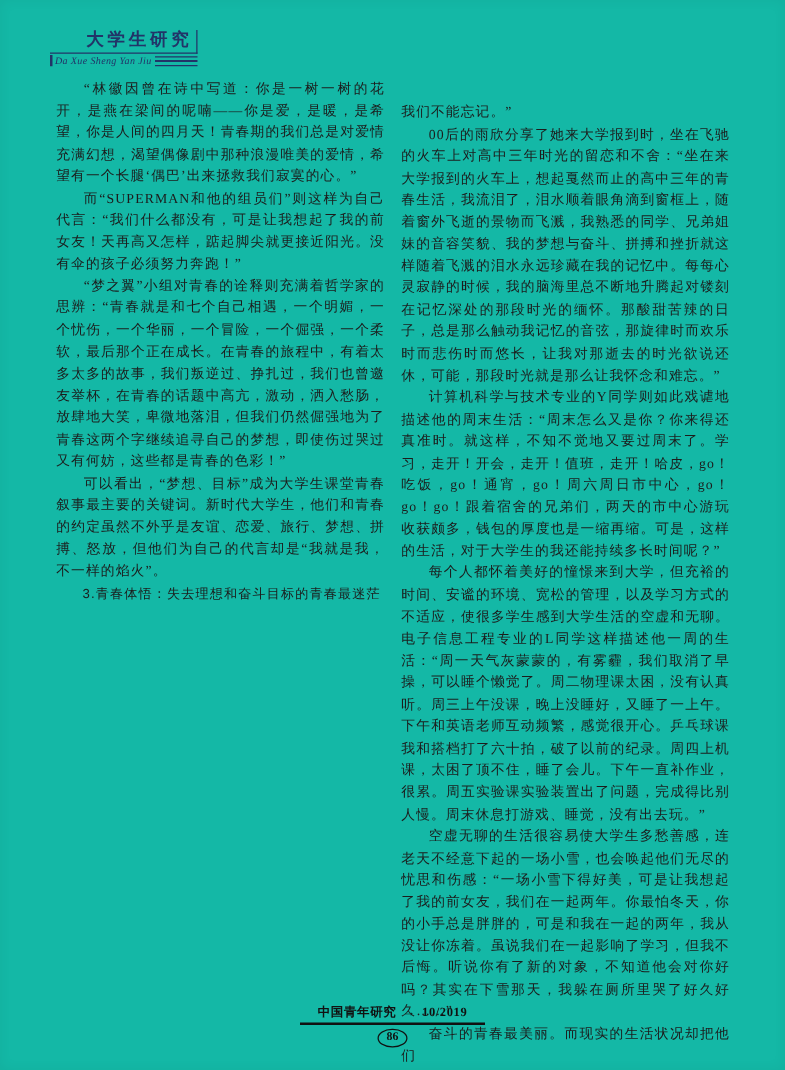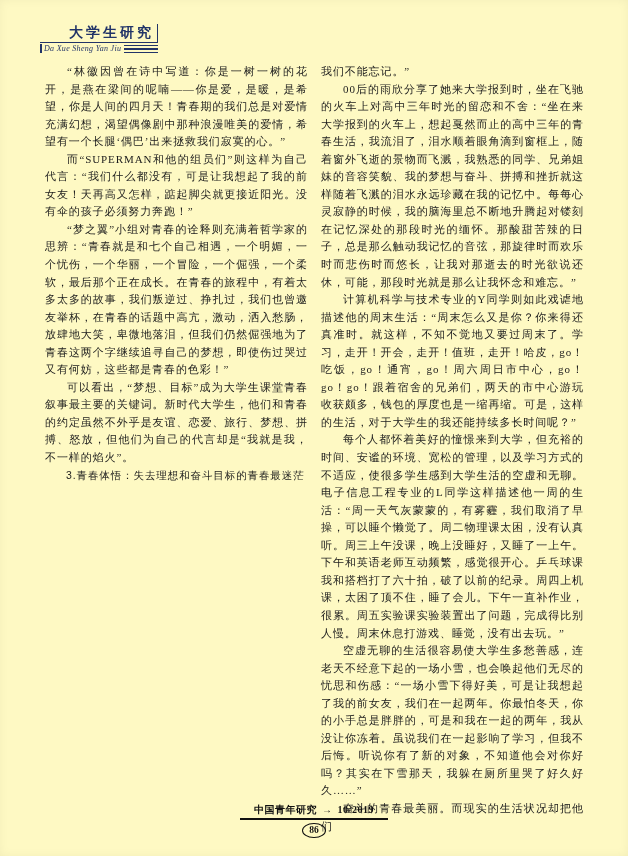--- a/index.html
+++ b/index.html
@@ -5,21 +5,21 @@
   html, body { margin: 0; padding: 0; }
   body {
     width: 628px; height: 856px;
     background: #ffffff;
     font-family: "Liberation Serif", "DejaVu Serif", serif;
     position: relative;
     overflow: hidden;
   }
   .page {
     position: absolute; inset: 0;
-    background: #fef9c3;
+    background: #14b8a6;
     box-shadow: inset 0 0 10px rgba(0,0,0,0.05);
   }
 
   
   .logo {
     position: absolute; top: 24px; left: 40px;
     width: 118px;
     color: #223468;
   }
   .logo-cn {
@@ -55,21 +55,21 @@
   }
 
   
   .column {
     position: absolute;
     top: 63px;
     width: 263px;
     color: #1c1c1c;
   }
   .column.left  { left: 45px; }
-  .column.right { left: 321px; }
+  .column.right { left: 321px; margin-top: 19px; }
   .para {
     margin: 0;
     font-size: 11px;
     line-height: 17.55px;
     text-align: justify;
     letter-spacing: 0.9px;
   }
   .para.indent { text-indent: 2em; }
   .para.bold {
     font-weight: normal;

